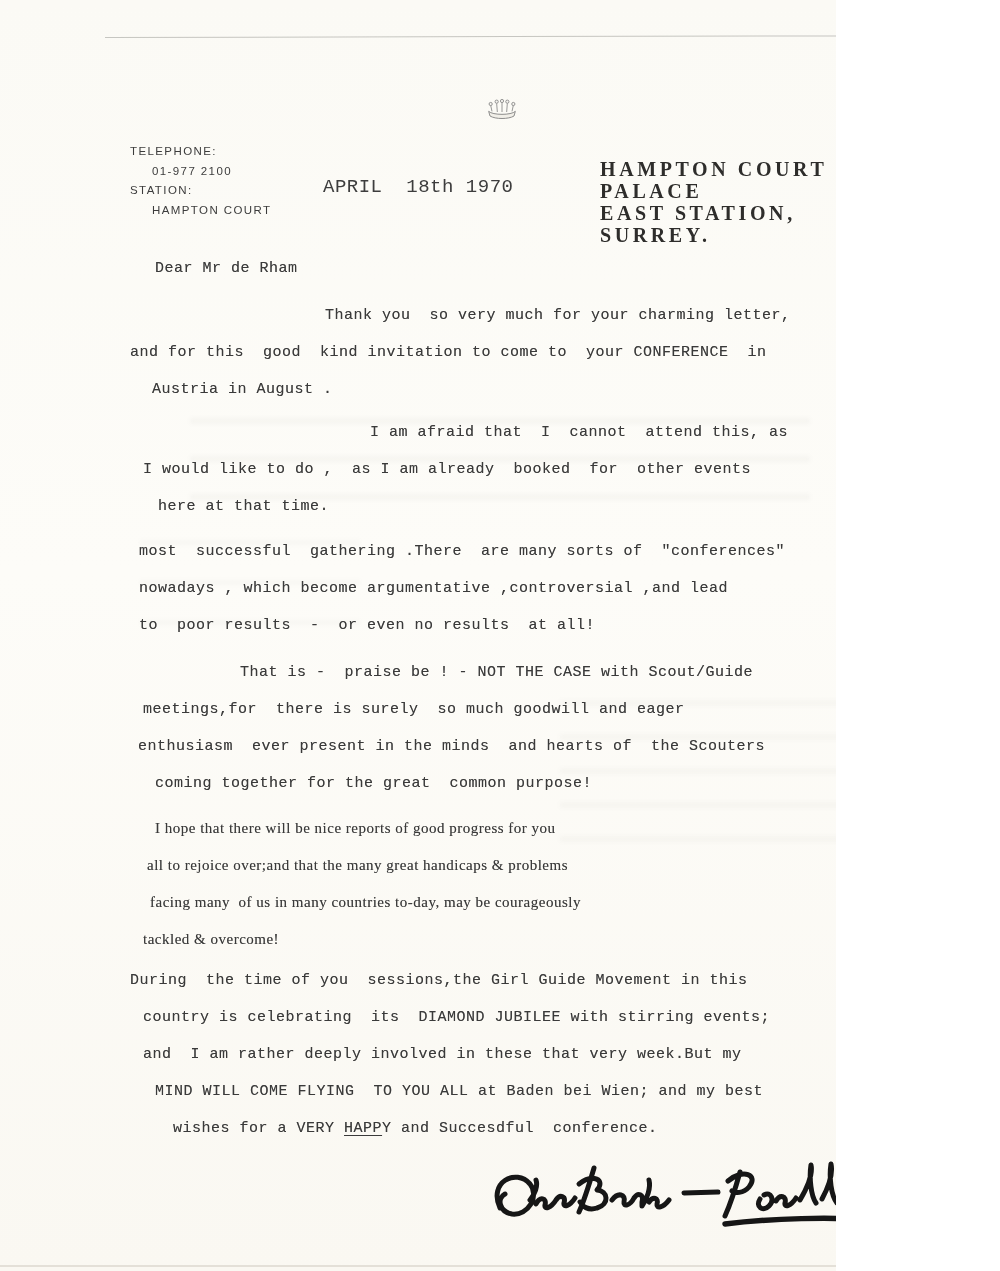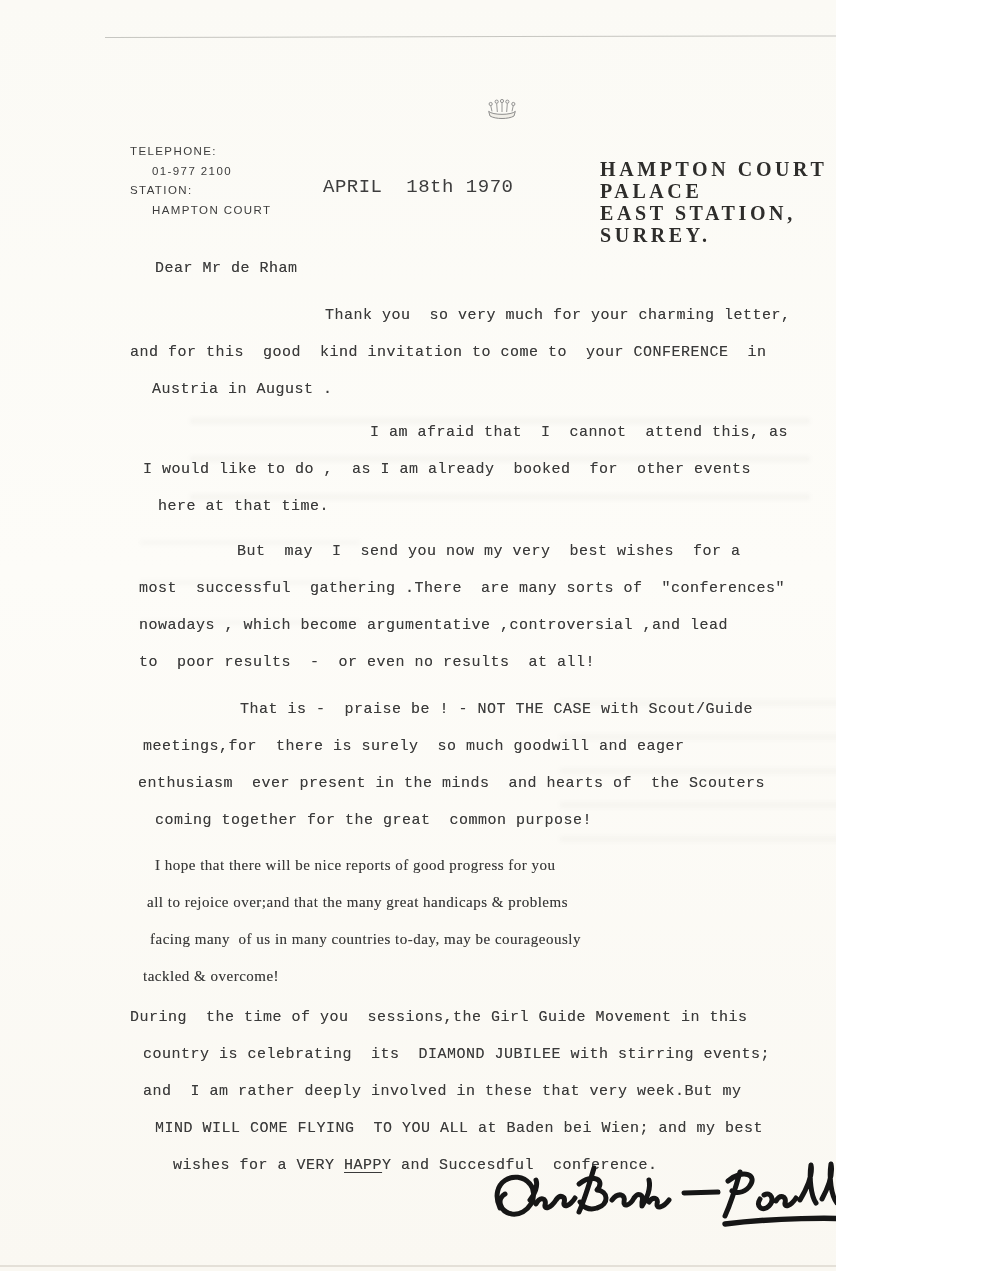--- a/index.html
+++ b/index.html
@@ -103,21 +103,20 @@
       <div class="tline" style="margin-left:22px">Austria in August .</div>
     </div>
 
     <div class="para-2">
       <div class="tline" style="margin-left:240px">I am afraid that  I  cannot  attend this, as</div>
       <div class="tline" style="margin-left:13px">I would like to do ,  as I am already  booked  for  other events</div>
       <div class="tline" style="margin-left:28px">here at that time.</div>
     </div>
 
     <div class="para-3">
-      <div class="tline" style="margin-left:107px">But  may  I  send you now my very  best wishes  for a</div>
       <div class="tline" style="margin-left:9px">most  successful  gathering .There  are many sorts of  "conferences"</div>
       <div class="tline" style="margin-left:9px">nowadays , which become argumentative ,controversial ,and lead</div>
       <div class="tline" style="margin-left:9px">to  poor results  -  or even no results  at all!</div>
     </div>
 
     <div class="para-4">
       <div class="tline" style="margin-left:110px">That is -  praise be ! - NOT THE CASE with Scout/Guide</div>
       <div class="tline" style="margin-left:13px">meetings,for  there is surely  so much goodwill and eager</div>
       <div class="tline" style="margin-left:8px">enthusiasm  ever present in the minds  and hearts of  the Scouters</div>
       <div class="tline" style="margin-left:25px">coming together for the great  common purpose!</div>

